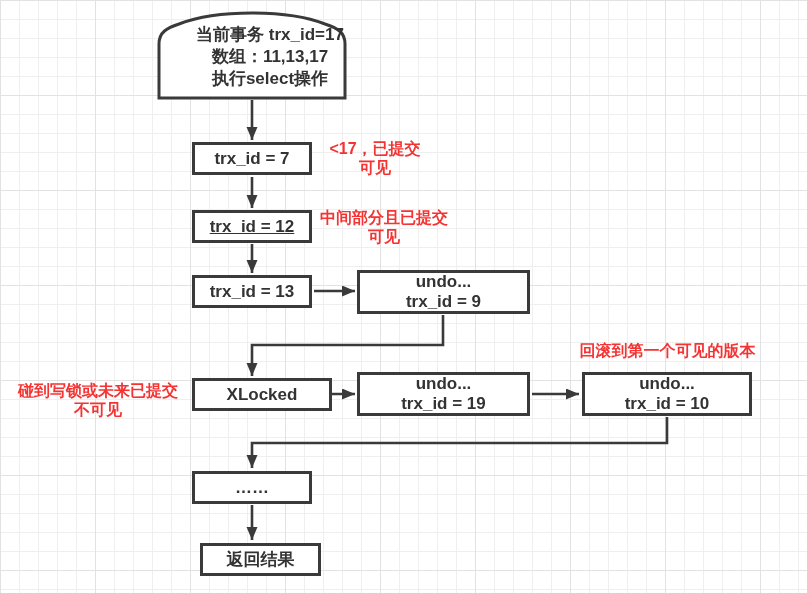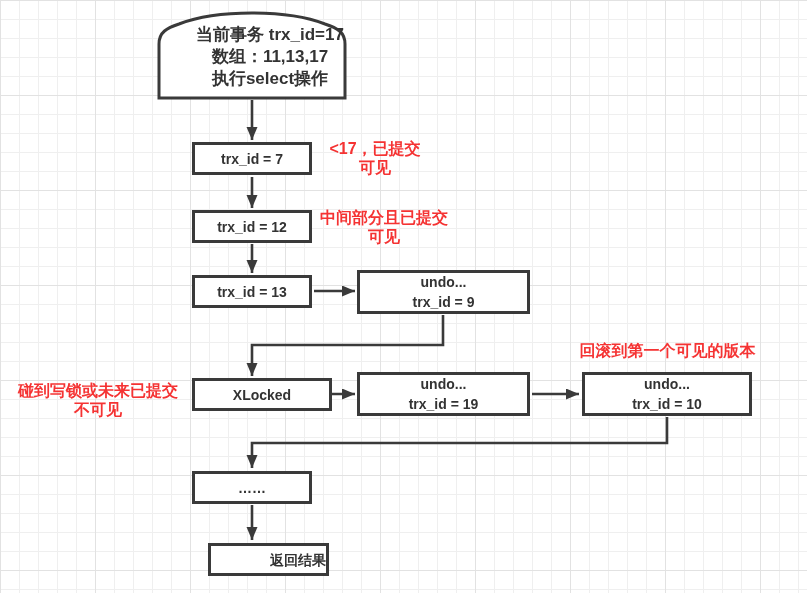--- a/index.html
+++ b/index.html
@@ -12,21 +12,21 @@
       linear-gradient(to bottom, var(--grid_major,#e2e2e2) 1px, transparent 1px),
       linear-gradient(to right, var(--grid_minor,#efefef) 1px, transparent 1px),
       linear-gradient(to bottom, var(--grid_minor,#efefef) 1px, transparent 1px);
     background-size:95px 95px,95px 95px,19px 19px,19px 19px;
   }
   .layer{position:absolute;left:0;top:0;}
   .node{
     position:absolute;box-sizing:border-box;background:#fff;
     border:3px solid var(--node_border,#3a3a3a);
     display:flex;flex-direction:column;align-items:center;justify-content:center;
-    font-weight:bold;font-size:14px;line-height:20px;color:var(--node_text,#333333);
+    font-weight:bold;font-size:17px;line-height:20px;color:var(--node_text,#333333);
     text-align:center;white-space:nowrap;z-index:2;
   }
   .start-text{
     position:absolute;z-index:2;text-align:center;font-weight:bold;
     font-size:17px;line-height:22px;color:var(--node_text,#333333);white-space:nowrap;
   }
   .note{
     position:absolute;z-index:2;color:var(--annotation,#f53333);
     font-weight:bold;font-size:16px;line-height:19px;text-align:center;white-space:nowrap;
   }
@@ -64,21 +64,21 @@
   <div class="start-text" style="left:159px;top:24px;width:222px;">
     <span>当前事务 trx_id=17</span><br>
     <span>数组：11,13,17</span><br>
     <span>执行select操作</span>
   </div>
 
   <div class="node" style="left:192px;top:142px;width:120px;height:33px;">
     <span>trx_id = 7</span>
   </div>
 
-  <div class="node" style="left:192px;top:210px;width:120px;height:33px;">
+  <div class="node" style="left:192px;top:210px;width:120px;height:33px;text-decoration:underline;">
     <span>trx_id = 12</span>
   </div>
 
   <div class="node" style="left:192px;top:275px;width:120px;height:33px;">
     <span>trx_id = 13</span>
   </div>
 
   <div class="node" style="left:357px;top:270px;width:173px;height:44px;">
     <span>undo...</span>
     <span>trx_id = 9</span>
@@ -95,21 +95,21 @@
 
   <div class="node" style="left:582px;top:372px;width:170px;height:44px;">
     <span>undo...</span>
     <span>trx_id = 10</span>
   </div>
 
   <div class="node" style="left:192px;top:471px;width:120px;height:33px;">
     <span>……</span>
   </div>
 
-  <div class="node" style="left:208px;top:543px;width:121px;height:33px;align-items:flex-end;">
+  <div class="node" style="left:200px;top:543px;width:121px;height:33px;">
     <span>返回结果</span>
   </div>
 
   <div class="note" style="left:316px;top:139px;width:118px;">
     <span>&lt;17，已提交</span>
     <span>可见</span>
   </div>
 
   <div class="note" style="left:314px;top:208px;width:140px;">
     <span>中间部分且已提交</span>

